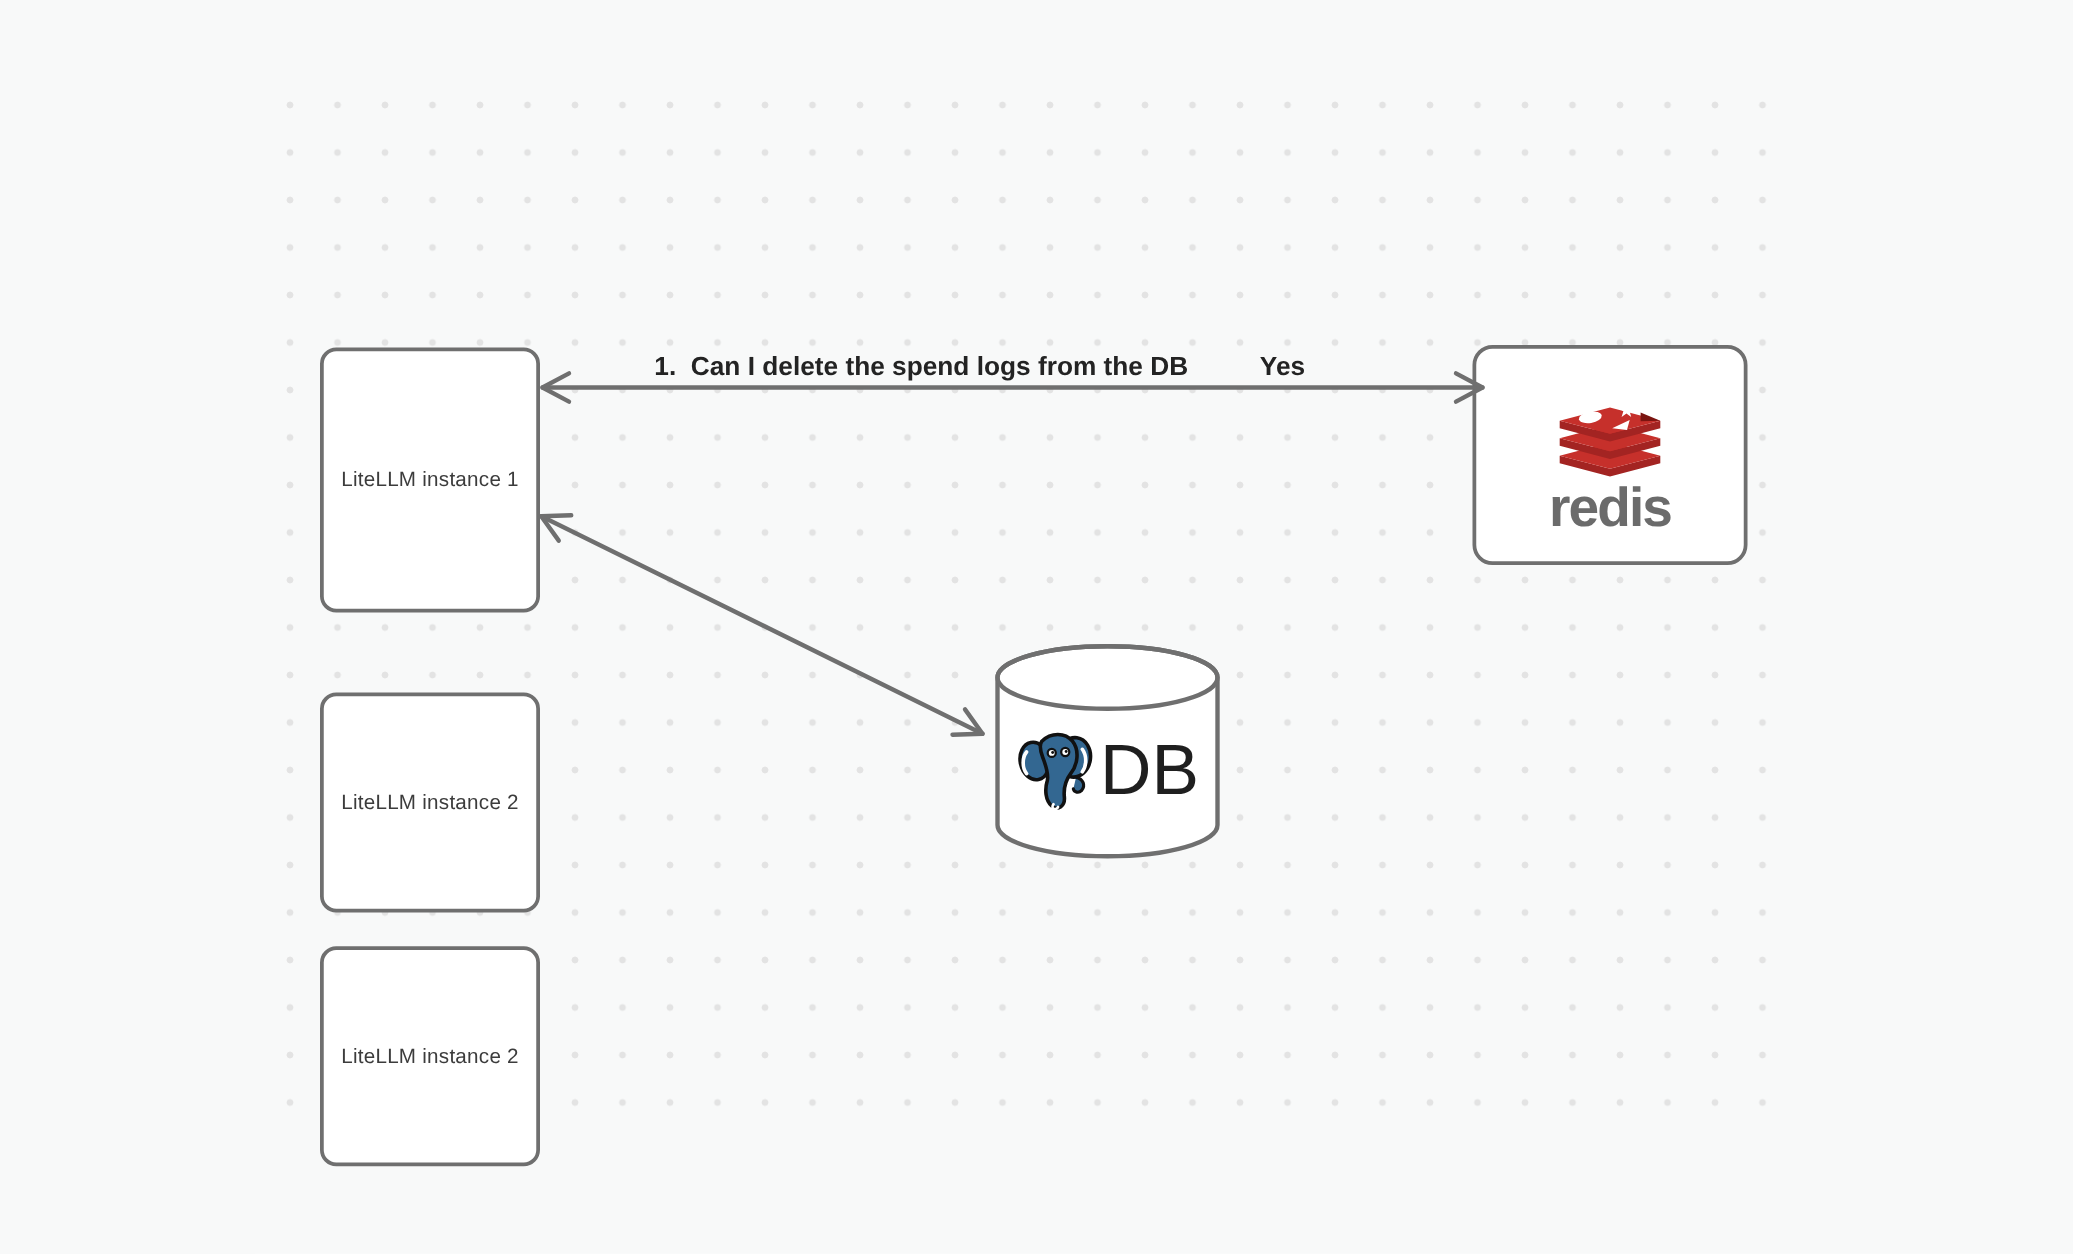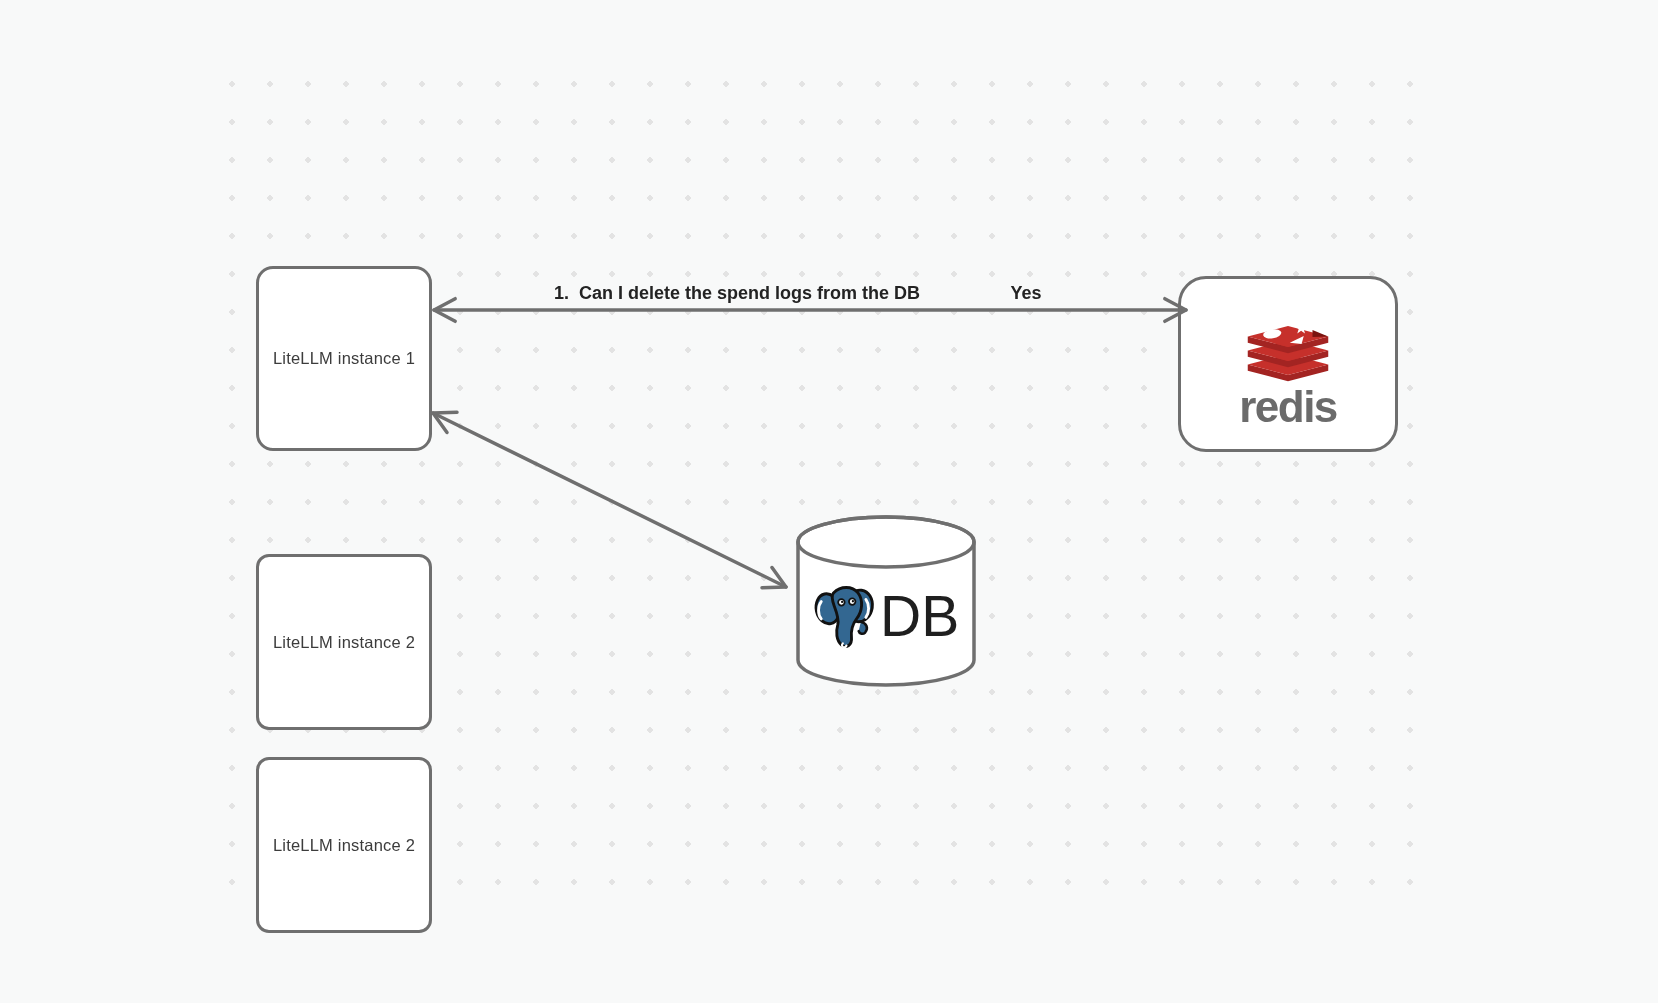--- a/index.html
+++ b/index.html
@@ -23,29 +23,29 @@
     border:3.5px solid #6f6f6f;
     border-radius:13px;
     box-sizing:border-box;
     display:flex;align-items:center;justify-content:center;
   }
   .box-label{
     font-size:16.5px;
     color:#3c3c3c;
     letter-spacing:.2px;
   }
-  #box1{left:256px;top:266px;height:185px;border-radius:17px;}
+  #box1{left:256px;top:278px;height:212px;}
   #box2{left:256px;top:517px;height:176px;margin-top:37px;}
   #box3{left:256px;top:757px;height:176px;}
   .redis-node{
     position:absolute;
     left:1178px;top:276px;width:220px;height:176px;
     background:#ffffff;
     border:3.5px solid #6f6f6f;
-    border-radius:28px;
+    border-radius:16px;
     box-sizing:border-box;
     display:flex;flex-direction:column;align-items:center;justify-content:center;
     padding-top:20px;
   }
   .redis-word{
     font-size:44px;
     font-weight:700;
     color:#6b6b6b;
     letter-spacing:-1.5px;
     line-height:1;
@@ -67,21 +67,21 @@
     line-height:1;
     margin-left:-2px;
   }
   .arrows{
     position:absolute;left:0;top:0;
     pointer-events:none;
   }
   .arrow-label{
     position:absolute;
     transform:translateX(-50%);
-    font-size:18px;
+    font-size:21px;
     font-weight:700;
     color:#232323;
     line-height:21px;
     white-space:pre;
   }
 </style>
 </head>
 <body>
 
 <div class="canvas">

